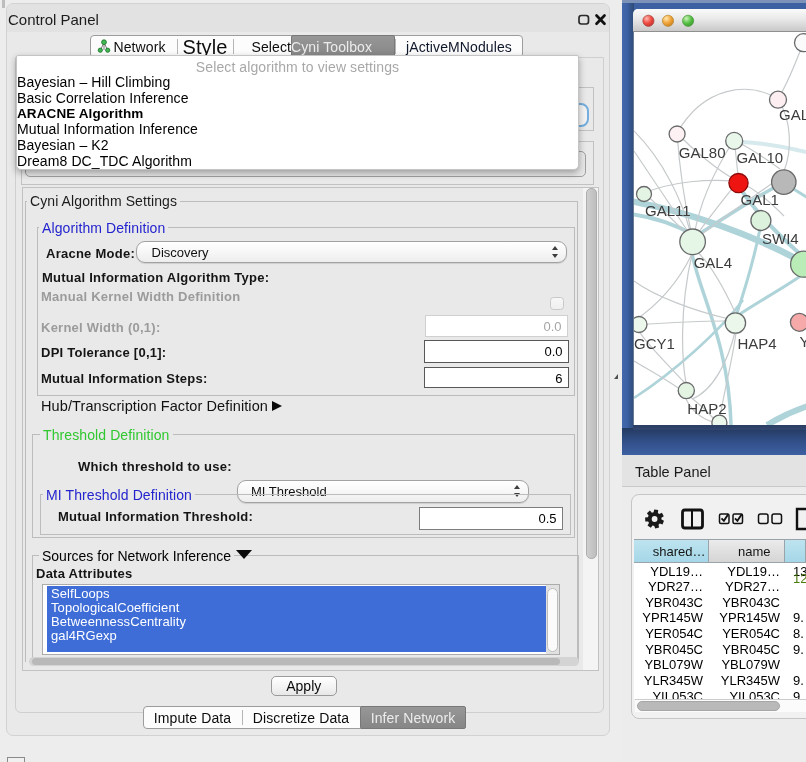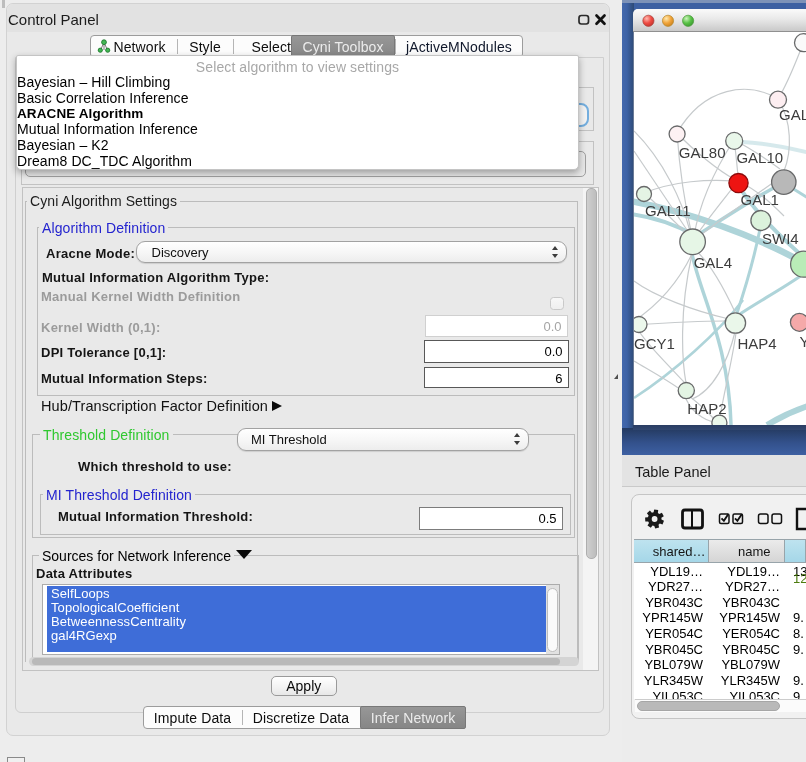--- a/index.html
+++ b/index.html
@@ -36,25 +36,25 @@
   <div id="toptabs" class="abs" style="left: 90px; top: 35px; height: 23px; width: 433px;">
       <div style="position:absolute;left:0;top:0;width:433px;height:23px;background:#fcfcfc;border:1px solid #9c9c9c;border-radius:4px;box-sizing:border-box;"></div>
       <div style="position:absolute;left:12px;top:0;width:75px;height:23px;line-height:24px;text-align:center;font-size:14px;letter-spacing:0.1px;color:#0d0d0d;">Network</div>
       <svg style="position:absolute;left:7px;top:4px;" width="14" height="15" viewBox="0 0 14 15">
         <path d="M7 3.5 L3.5 11 M7 3.5 L10.5 11 M7 3.5 L7 11" stroke="#7a7a7a" stroke-width="1"></path>
         <circle cx="7" cy="3.2" r="2.4" fill="#43b754" stroke="#1e7a2e" stroke-width="0.9"></circle>
         <circle cx="3.3" cy="11.2" r="2.1" fill="#43b754" stroke="#1e7a2e" stroke-width="0.9"></circle>
         <circle cx="10.7" cy="11.2" r="2.1" fill="#43b754" stroke="#1e7a2e" stroke-width="0.9"></circle>
       </svg>
       <div style="position:absolute;left:87px;top:4px;width:1px;height:15px;background:#b5b5b5;"></div>
-      <div style="position:absolute;left:87px;top:0;width:56px;height:23px;line-height:24px;text-align:center;font-size:14px;letter-spacing:0.1px;color:#0d0d0d;">Style</div>
+      <div style="position:absolute;left:87px;top:0;width:56px;height:23px;line-height:24px;text-align:center;font-size:20px;letter-spacing:0.1px;color:#0d0d0d;">Style</div>
       <div style="position:absolute;left:143px;top:4px;width:1px;height:15px;background:#b5b5b5;"></div>
       <div style="position:absolute;left:143px;top:0;width:58px;height:23px;line-height:24px;text-align:right;font-size:14px;letter-spacing:0.1px;color:#0d0d0d;">Select</div>
       <div style="position:absolute;left:201px;top:0;width:104px;height:23px;background:linear-gradient(#979797,#868686);border:1px solid #787878;border-radius:2px;box-sizing:border-box;"></div>
-      <div style="position:absolute;left:201px;top:0;width:104px;height:23px;line-height:24px;text-align:center;font-size:14px;letter-spacing:0.1px;color:#ececec;">Cyni Toolbox</div>
+      <div style="position:absolute;left:201px;top:0;width:104px;height:23px;line-height:24px;font-size:14px;letter-spacing:0.1px;color:#ececec;">Cyni Toolbox</div>
       <div style="position:absolute;left:305px;top:4px;width:1px;height:15px;background:#b5b5b5;"></div>
       <div style="position:absolute;left:305px;top:0;width:128px;height:23px;line-height:24px;text-align:center;font-size:14px;letter-spacing:0.1px;color:#0f172a;">jActiveMNodules</div>
     </div>
 
   <div class="abs" style="left:21px;top:87px;width:573px;height:44px;border:1px solid #c2c2c2;box-sizing:border-box;"></div>
   <div class="abs" style="left:21px;top:141px;width:573px;height:44px;border:1px solid #c2c2c2;box-sizing:border-box;"></div>
   <div class="abs" style="left:540px;top:103px;width:49px;height:24px;border:2.5px solid #74aede;border-radius:8px;background:#f3f3f3;box-sizing:border-box;"></div>
   <div class="abs" style="left:25px;top:151px;width:561px;height:26px;background:#e7e7e7;border:1px solid #9f9f9f;border-radius:5px;box-sizing:border-box;"></div>
 
   <div class="abs" style="left:22px;top:187px;width:577px;height:484px;border:1px solid #c2c2c2;box-sizing:border-box;"></div>
@@ -87,21 +87,21 @@
   <div class="abs blbl" style="left:41px;top:371px;">Mutual Information Steps:</div>
   <div class="field" style="left:423.5px;top:366.5px;width:145px;height:21.5px;box-sizing:border-box;">6</div>
 
   <div class="abs" style="left:41px;top:398px;font-size:14.5px;letter-spacing:0.1px;color:#111;white-space:nowrap;">Hub/Transcription Factor Definition</div>
   <div class="abs" style="left:272px;top:401px;width:0;height:0;border-top:5.3px solid transparent;border-bottom:5.3px solid transparent;border-left:10.5px solid #0a0a0a;"></div>
 
   <div class="gbox" style="left:31.5px;top:434px;width:541.5px;height:102px;"></div>
   <div class="gtitle" style="left:40px;top:427px;color:#2fc82f;">Threshold Definition</div>
 
   <div class="abs blbl" style="left:78px;top:459px;">Which threshold to use:</div>
-  <div class="combo" style="left:237px;top:428px;width:290px;height:20.5px;">
+  <div class="combo" style="left:237px;top:480px;width:290px;height:20.5px;">
       <span class="ct" style="left:13px;">MI Threshold</span>
       <span class="spin"></span>
     </div>
 
   <div class="gbox" style="left:40px;top:494px;width:529px;height:38.5px;"></div>
   <div class="gtitle" style="left:43px;top:487px;color:#2424cf;">MI Threshold Definition</div>
 
   <div class="abs blbl" style="left:58px;top:508.5px;">Mutual Information Threshold:</div>
   <div class="field" style="left:418.5px;top:507px;width:144px;height:22.5px;border-color:#7c7c7c;box-sizing:border-box;">0.5</div>
 

